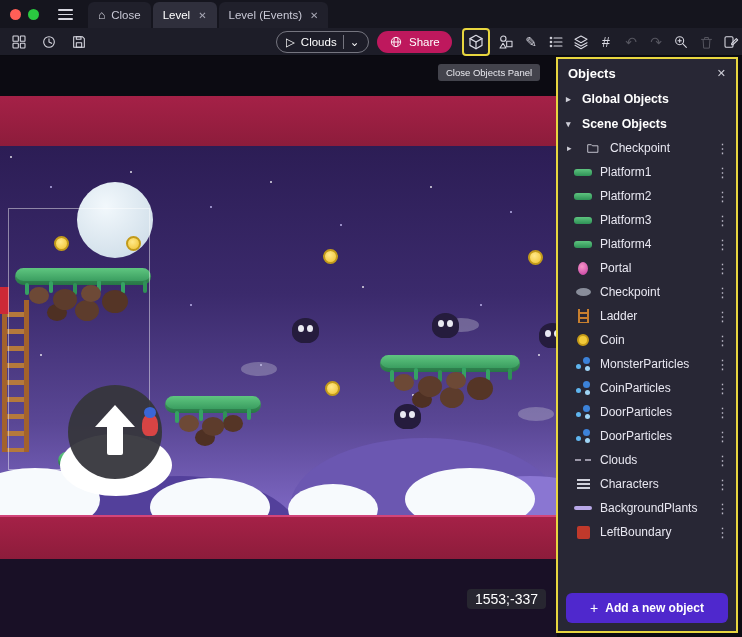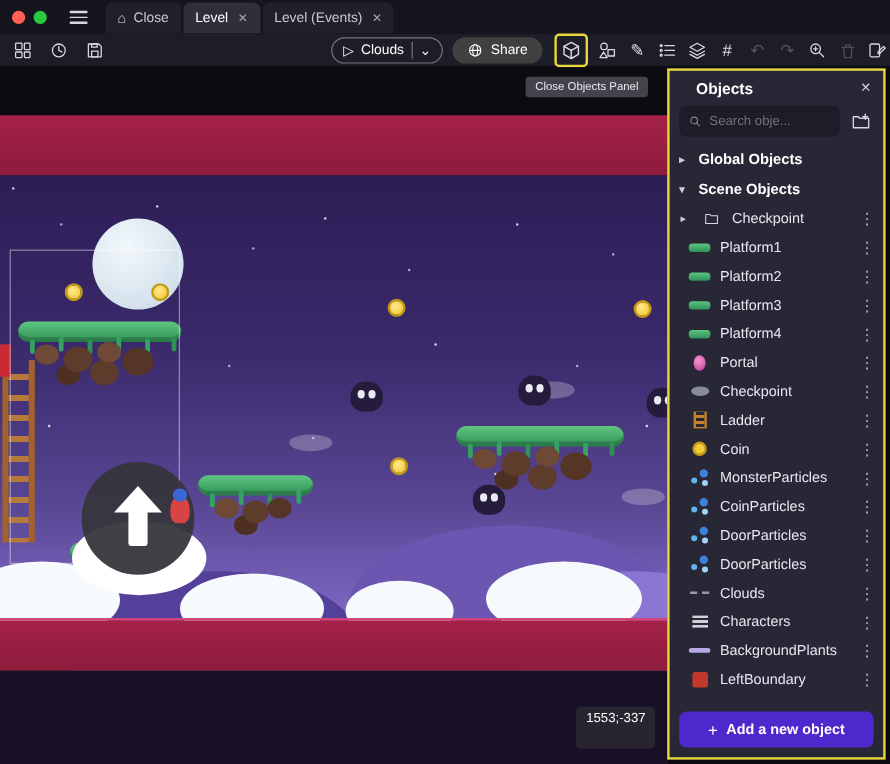--- a/index.html
+++ b/index.html
@@ -20,21 +20,21 @@
   .tab .x { font-size:10px; color:#a7a7b4; margin-left:2px; }
 
   
   .toolbar { position:absolute; left:0; top:28px; width:742px; height:28px; background:#1d1d28; border-bottom:1px solid #0a0a10; }
   .tb-left { position:absolute; left:10px; top:5px; display:flex; gap:12px; align-items:center; }
   .tbi { width:18px; height:18px; display:flex; align-items:center; justify-content:center; color:#d9d9e2; font-size:14px; }
   .tbi svg { stroke:#d9d9e2; fill:none; stroke-width:1.6; }
   .tbi.dim, .tbi.dim svg { color:#55555f; stroke:#55555f; }
   .preview-btn { position:absolute; left:276px; top:3px; height:22px; display:flex; align-items:center; gap:6px; border:1px solid #75757f; border-radius:12px; padding:0 9px; color:#fff; font-size:11.5px; }
   .preview-btn .sep { width:1px; height:14px; background:#75757f; }
-  .share-btn { position:absolute; left:377px; top:3px; height:22px; display:flex; align-items:center; gap:6px; background:#404040; border-radius:12px; padding:0 12px; color:#fff; font-size:11.5px; }
+  .share-btn { position:absolute; left:377px; top:3px; height:22px; display:flex; align-items:center; gap:6px; background:#be185d; border-radius:12px; padding:0 12px; color:#fff; font-size:11.5px; }
   .share-btn svg { stroke:#fff; fill:none; stroke-width:1.4; }
   .tb-right { position:absolute; left:462px; top:0; height:28px; display:flex; align-items:center; gap:7px; }
   .hl-cube { width:28px; height:28px; border:2px solid #E8D63F; border-radius:4px; display:flex; align-items:center; justify-content:center; }
 
   
   .tooltip { position:absolute; left:438px; top:64px; background:#43434c; color:#e9e9ef; font-size:9.5px; padding:3px 8px; border-radius:3px; z-index:60; }
 
   
   .canvas { position:absolute; left:0; top:56px; width:557px; height:581px; background:#0c0b12; overflow:hidden; }
   .band-top { position:absolute; left:0; top:40px; width:100%; height:50px; background:linear-gradient(#a52147,#8d1c3b); z-index:8; }
@@ -63,25 +63,25 @@
   .ladder { position:absolute; left:2px; top:244px; width:27px; height:152px; border-left:5px solid #a3622c; border-right:5px solid #a3622c; background:repeating-linear-gradient(to bottom, transparent 0 12px, #b5793c 12px 17px); z-index:6; }
   .boundary-strip { position:absolute; left:0; top:231px; width:9px; height:27px; background:#cc2936; z-index:6; }
   .mound { position:absolute; left:60px; top:378px; width:112px; height:62px; border-radius:50%; background:#ffffff; z-index:6; }
   .jump-btn { position:absolute; left:68px; top:329px; width:94px; height:94px; border-radius:50%; background:rgba(54,54,60,.95); z-index:7; }
   .jump-btn::before { content:""; position:absolute; left:27px; top:20px; border-left:20px solid transparent; border-right:20px solid transparent; border-bottom:22px solid #fff; }
   .jump-btn::after { content:""; position:absolute; left:39px; top:40px; width:16px; height:30px; background:#fff; border-radius:2px; }
   .player { position:absolute; left:142px; top:358px; width:16px; height:22px; background:#d84444; border-radius:45% 45% 35% 35%; z-index:7; }
   .player::before { content:""; position:absolute; left:2px; top:-7px; width:12px; height:11px; border-radius:50%; background:#3b66d6; }
   .band-bottom { position:absolute; left:0; top:459px; width:100%; height:44px; background:linear-gradient(#a52147,#8d1c3b); border-top:2px solid #d2457a; z-index:8; }
   .dark-bottom { position:absolute; left:0; top:503px; width:100%; height:78px; background:#191026; z-index:8; }
-  .coords-badge { position:absolute; right:11px; top:533px; height:35px; line-height:20px; padding:0 8px; background:rgba(40,40,48,.95); border-radius:4px; color:#fff; font-size:11px; z-index:9; }
+  .coords-badge { position:absolute; right:11px; top:533px; height:20px; line-height:20px; padding:0 8px; background:rgba(40,40,48,.95); border-radius:4px; color:#fff; font-size:14px; z-index:9; }
 
   
   .panel { position:absolute; left:556px; top:57px; width:182px; height:576px; background:#282735; border:2px solid #E8D63F; z-index:40; display:flex; flex-direction:column; }
-  .panel-header { display:flex; align-items:center; justify-content:space-between; padding:7px 10px 5px 10px; color:#fff; font-size:13px; font-weight:bold;margin-left:12px; }
+  .panel-header { display:flex; align-items:center; justify-content:space-between; padding:7px 10px 5px 10px; color:#fff; font-size:13px; font-weight:bold; }
   .panel-header .x { font-size:11px; color:#cfcfd8; font-weight:normal; }
   .search-row { display:flex; align-items:center; gap:6px; padding:2px 8px 6px 8px; }
   .search-box { flex:1; height:26px; background:#1d1c29; border-radius:6px; display:flex; align-items:center; gap:6px; padding:0 8px; }
   .search-box input { background:transparent; border:none; outline:none; color:#b9b7c6; font-size:11px; width:100%; font-family:"Liberation Sans",sans-serif; }
   .nf-btn { width:22px; height:22px; display:flex; align-items:center; justify-content:center; }
   .tree { flex:1; overflow:hidden; color:#e8e7f1; font-size:12px; }
   .group-row { height:25px; display:flex; align-items:center; gap:7px; padding:0 8px; font-weight:bold; font-size:12.3px; color:#fff; }
   .tri { width:9px; font-size:9px; color:#cfcfd8; }
   .obj-row { height:24px; display:flex; align-items:center; gap:7px; padding:0 8px 0 15px; }
   .obj-row.folder-row { padding-left:9px; }
@@ -299,36 +299,20 @@
     <div class="coords-badge">1553;-337</div>
   </div>
 
   <div class="tooltip">Close Objects Panel</div>
 
   <div class="panel">
     <div class="panel-header">
       <span>Objects</span>
       <span class="x">✕</span>
     </div>
-    <div class="search-row">
-      <div class="search-box">
-        <svg class="line gray" width="13" height="13" viewBox="0 0 20 20">
-            <circle cx="8" cy="8" r="5"></circle>
-            <line x1="11.7" y1="11.7" x2="16" y2="16"></line>
-          </svg>
-        <input placeholder="Search obje..." style="">
-      </div>
-      <span class="nf-btn">
-        <svg class="line" width="17" height="17" viewBox="0 0 24 24">
-            <path d="M3 6h6l2 2h10v11H3z"></path>
-            <line x1="17" y1="3" x2="17" y2="9"></line>
-            <line x1="14" y1="6" x2="20" y2="6"></line>
-          </svg>
-      </span>
-    </div>
 
     <div class="tree">
       <div class="group-row">
         <span class="tri">▸</span>
         <span>Global Objects</span>
       </div>
       <div class="group-row">
         <span class="tri">▾</span>
         <span>Scene Objects</span>
       </div>

